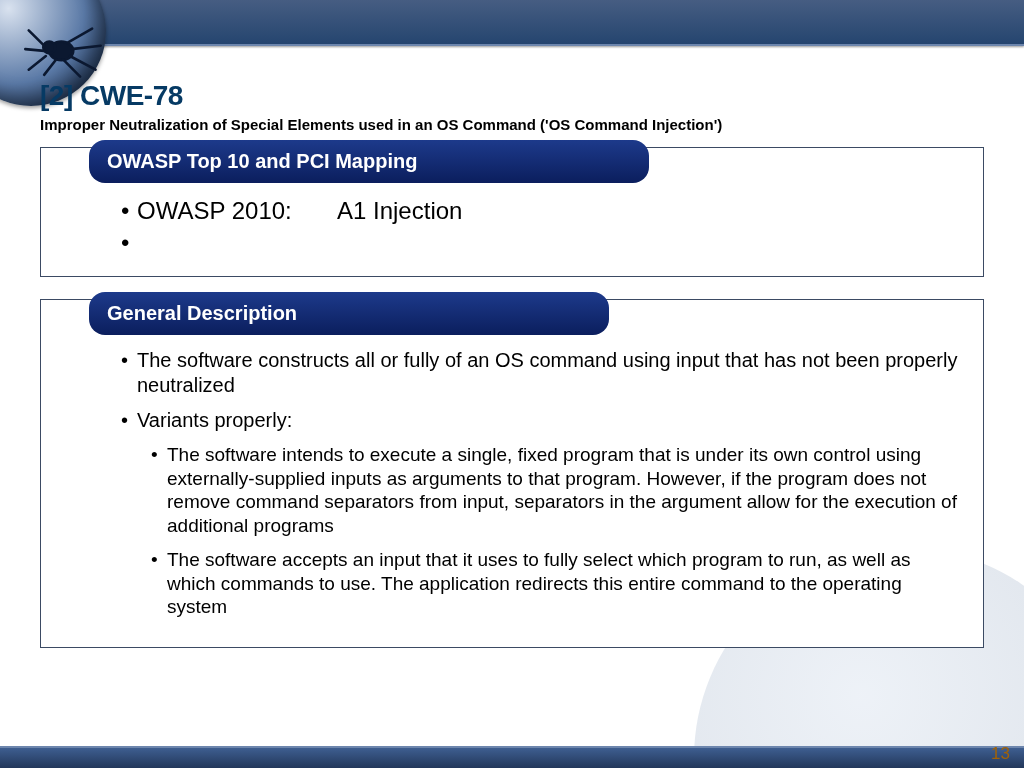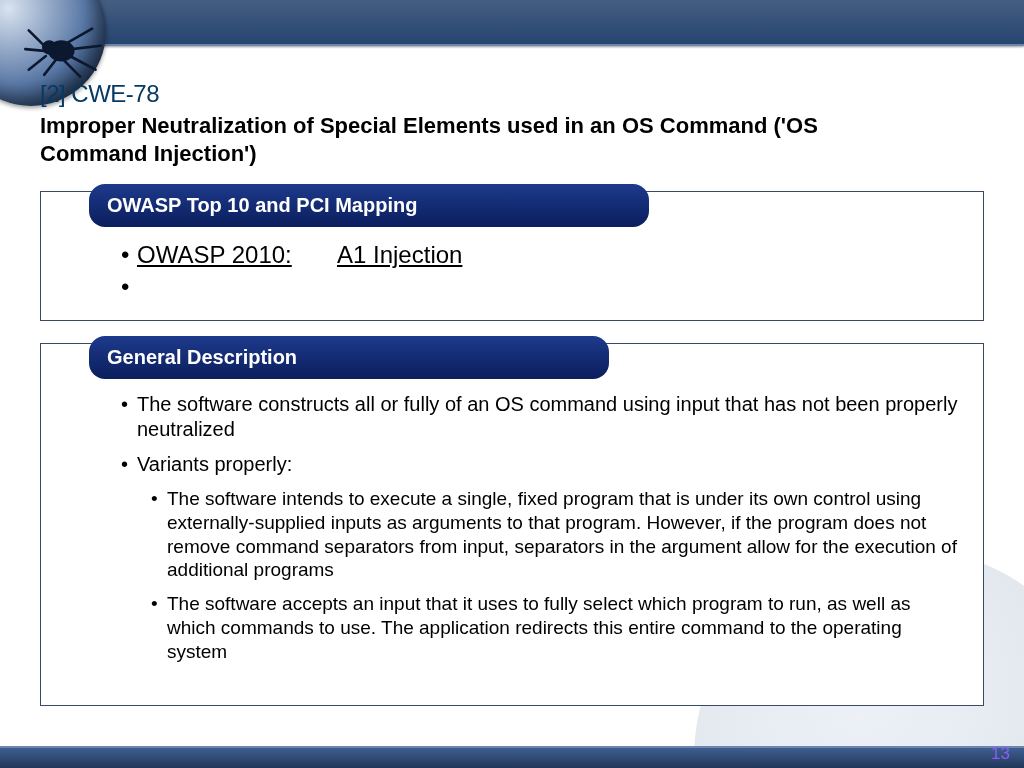--- a/index.html
+++ b/index.html
@@ -21,58 +21,58 @@
   .bug {
     position: absolute; top: 20px; left: 18px;
     width: 90px; height: 60px; pointer-events: none;
   }
   .bug svg { width: 100%; height: 100%; }
 
   .page {
     position: absolute; top: 80px; left: 40px; right: 40px; bottom: 40px;
   }
   h1.title {
-    font-size: 24px; color: #063a64; font-weight: normal; letter-spacing: -0.5px;
+    font-size: 28px; color: #063a64; font-weight: bold; letter-spacing: -0.5px;
   }
   .subtitle {
-    font-size: 22px; color: #000; font-weight: bold; margin-top: 4px; line-height: 1.25;
+    font-size: 15px; color: #000; font-weight: bold; margin-top: 4px; line-height: 1.25;
     max-width: 880px;
   }
 
   .box {
-    border: 1px solid #3b4a63; margin-top: 24px; padding: 14px 20px 16px 80px;
+    border: 1px solid #3b4a63; margin-top: 12px; padding: 14px 20px 16px 80px;
     position: relative; background: #fff;
   }
   .box .pill {
     position: absolute; top: -8px; left: 48px;
     background: linear-gradient(#1d3a8b, #0b1e5d);
     color: #fff; font-weight: bold; font-size: 20px;
     padding: 10px 60px 10px 18px;
     border-radius: 16px;
     min-width: 560px;
   }
   .box .content { margin-top: 34px; }
 
   .bullet { display: flex; align-items: flex-start; font-size: 24px; line-height: 1.25; margin: 2px 0; }
   .bullet .dot { width: 16px; flex: 0 0 16px; }
-  .mapping-row { display:flex;text-decoration:underline; }
+  .mapping-row { display:flex; }
   .mapping-key { width: 200px; }
 
   .desc .bullet { font-size: 20px; line-height: 1.25; margin: 10px 0; }
   .desc .sub .bullet { font-size: 19px; margin: 10px 0 10px 0; }
   .sub { margin-left: 30px; }
 
   
   .bottomband {
     position: absolute; left: 0; right: 0; bottom: 0; height: 22px;
     background: linear-gradient(#3e5e90, #22375a);
     border-top: 2px solid #6d86ad;
   }
   .pagenum {
-    position: absolute; right: 14px; bottom: 4px; font-size: 17px; color: #8b5cf6;
+    position: absolute; right: 14px; bottom: 4px; font-size: 17px; color: #a16207;
   }
 
   
   .wm {
     position: absolute; right: -90px; bottom: -200px;
     width: 420px; height: 420px; border-radius: 50%;
     background: radial-gradient(circle at 40% 35%, rgba(230,236,244,0.7), rgba(170,185,205,0.35) 60%, rgba(255,255,255,0) 72%);
     pointer-events: none;
   }
 </style>
@@ -115,21 +115,21 @@
         </span>
       </div>
       <div class="bullet">
         <span class="dot">•</span>
         <span class="mapping-row">
         </span>
       </div>
     </div>
   </div>
 
-  <div class="box desc" style="margin-top:22px; padding-bottom:32px;">
+  <div class="box desc" style="margin-top:22px; padding-bottom:18px;">
     <div class="pill" style="min-width:520px">General Description</div>
     <div class="content">
       <div class="bullet">
         <span class="dot">•</span>
         <span>The software constructs all or fully of an OS command using input that has not been properly neutralized</span>
       </div>
       <div class="bullet">
         <span class="dot">•</span>
         <span>Variants properly:</span>
       </div>

